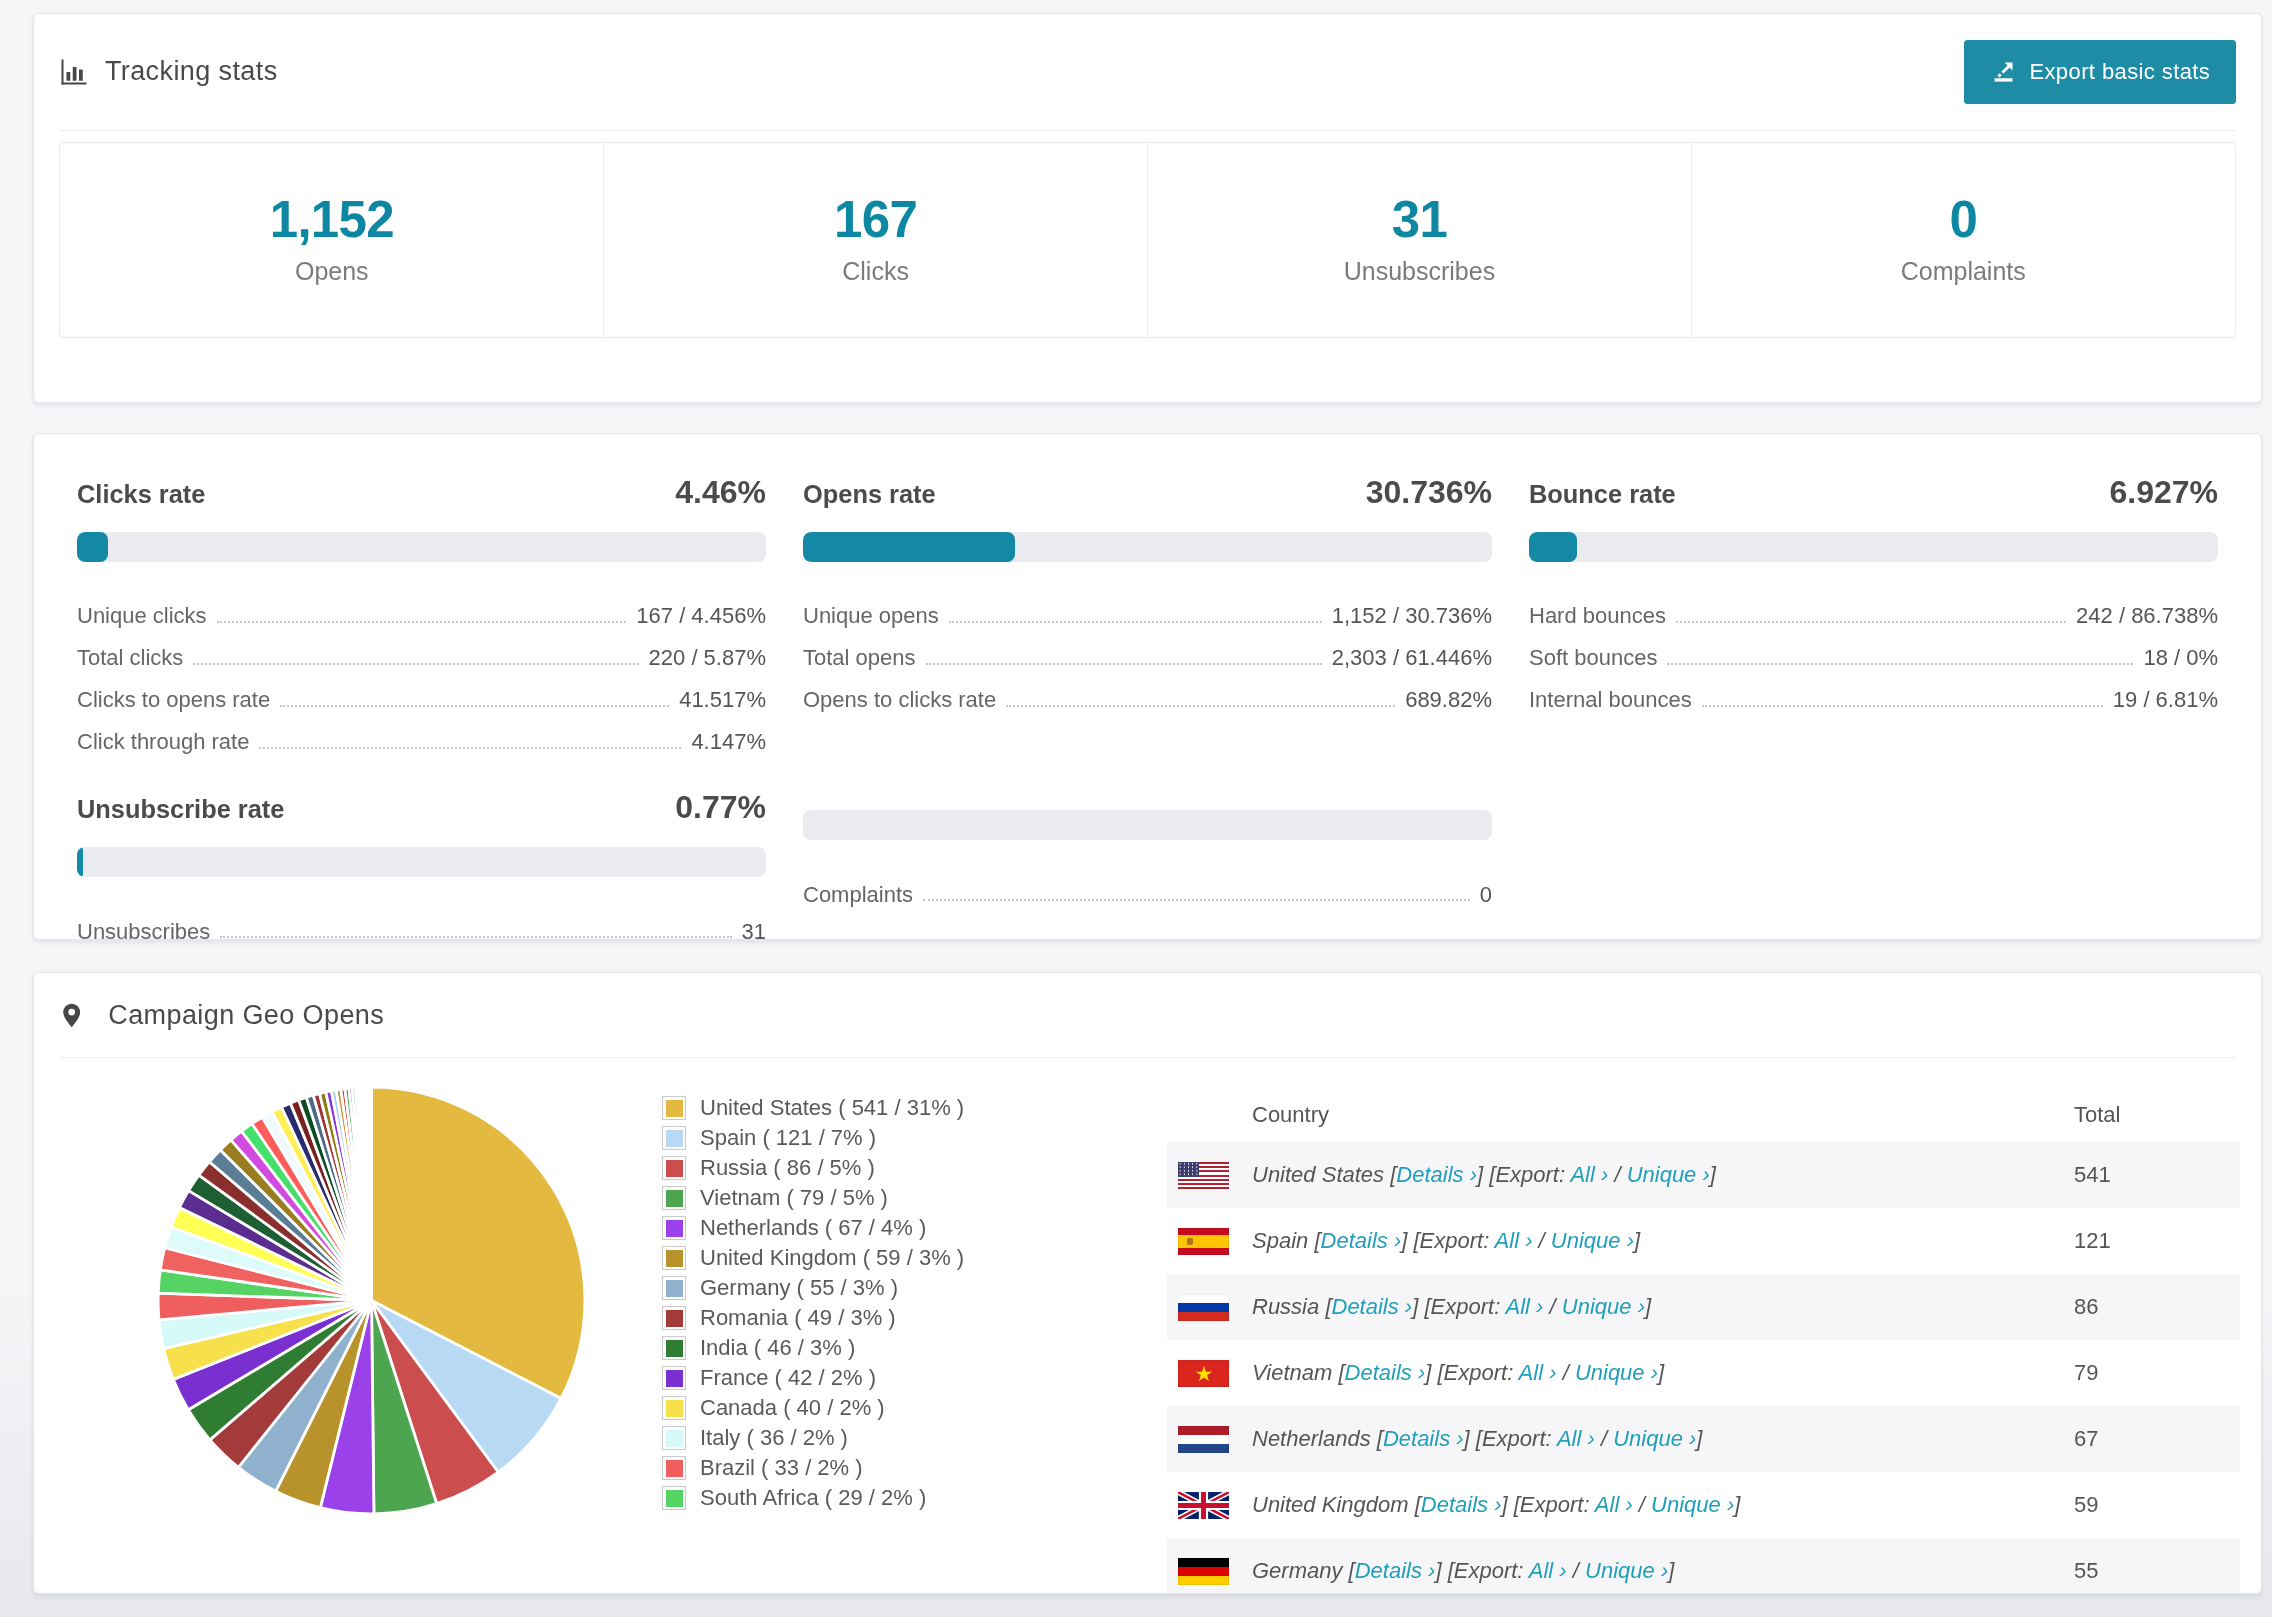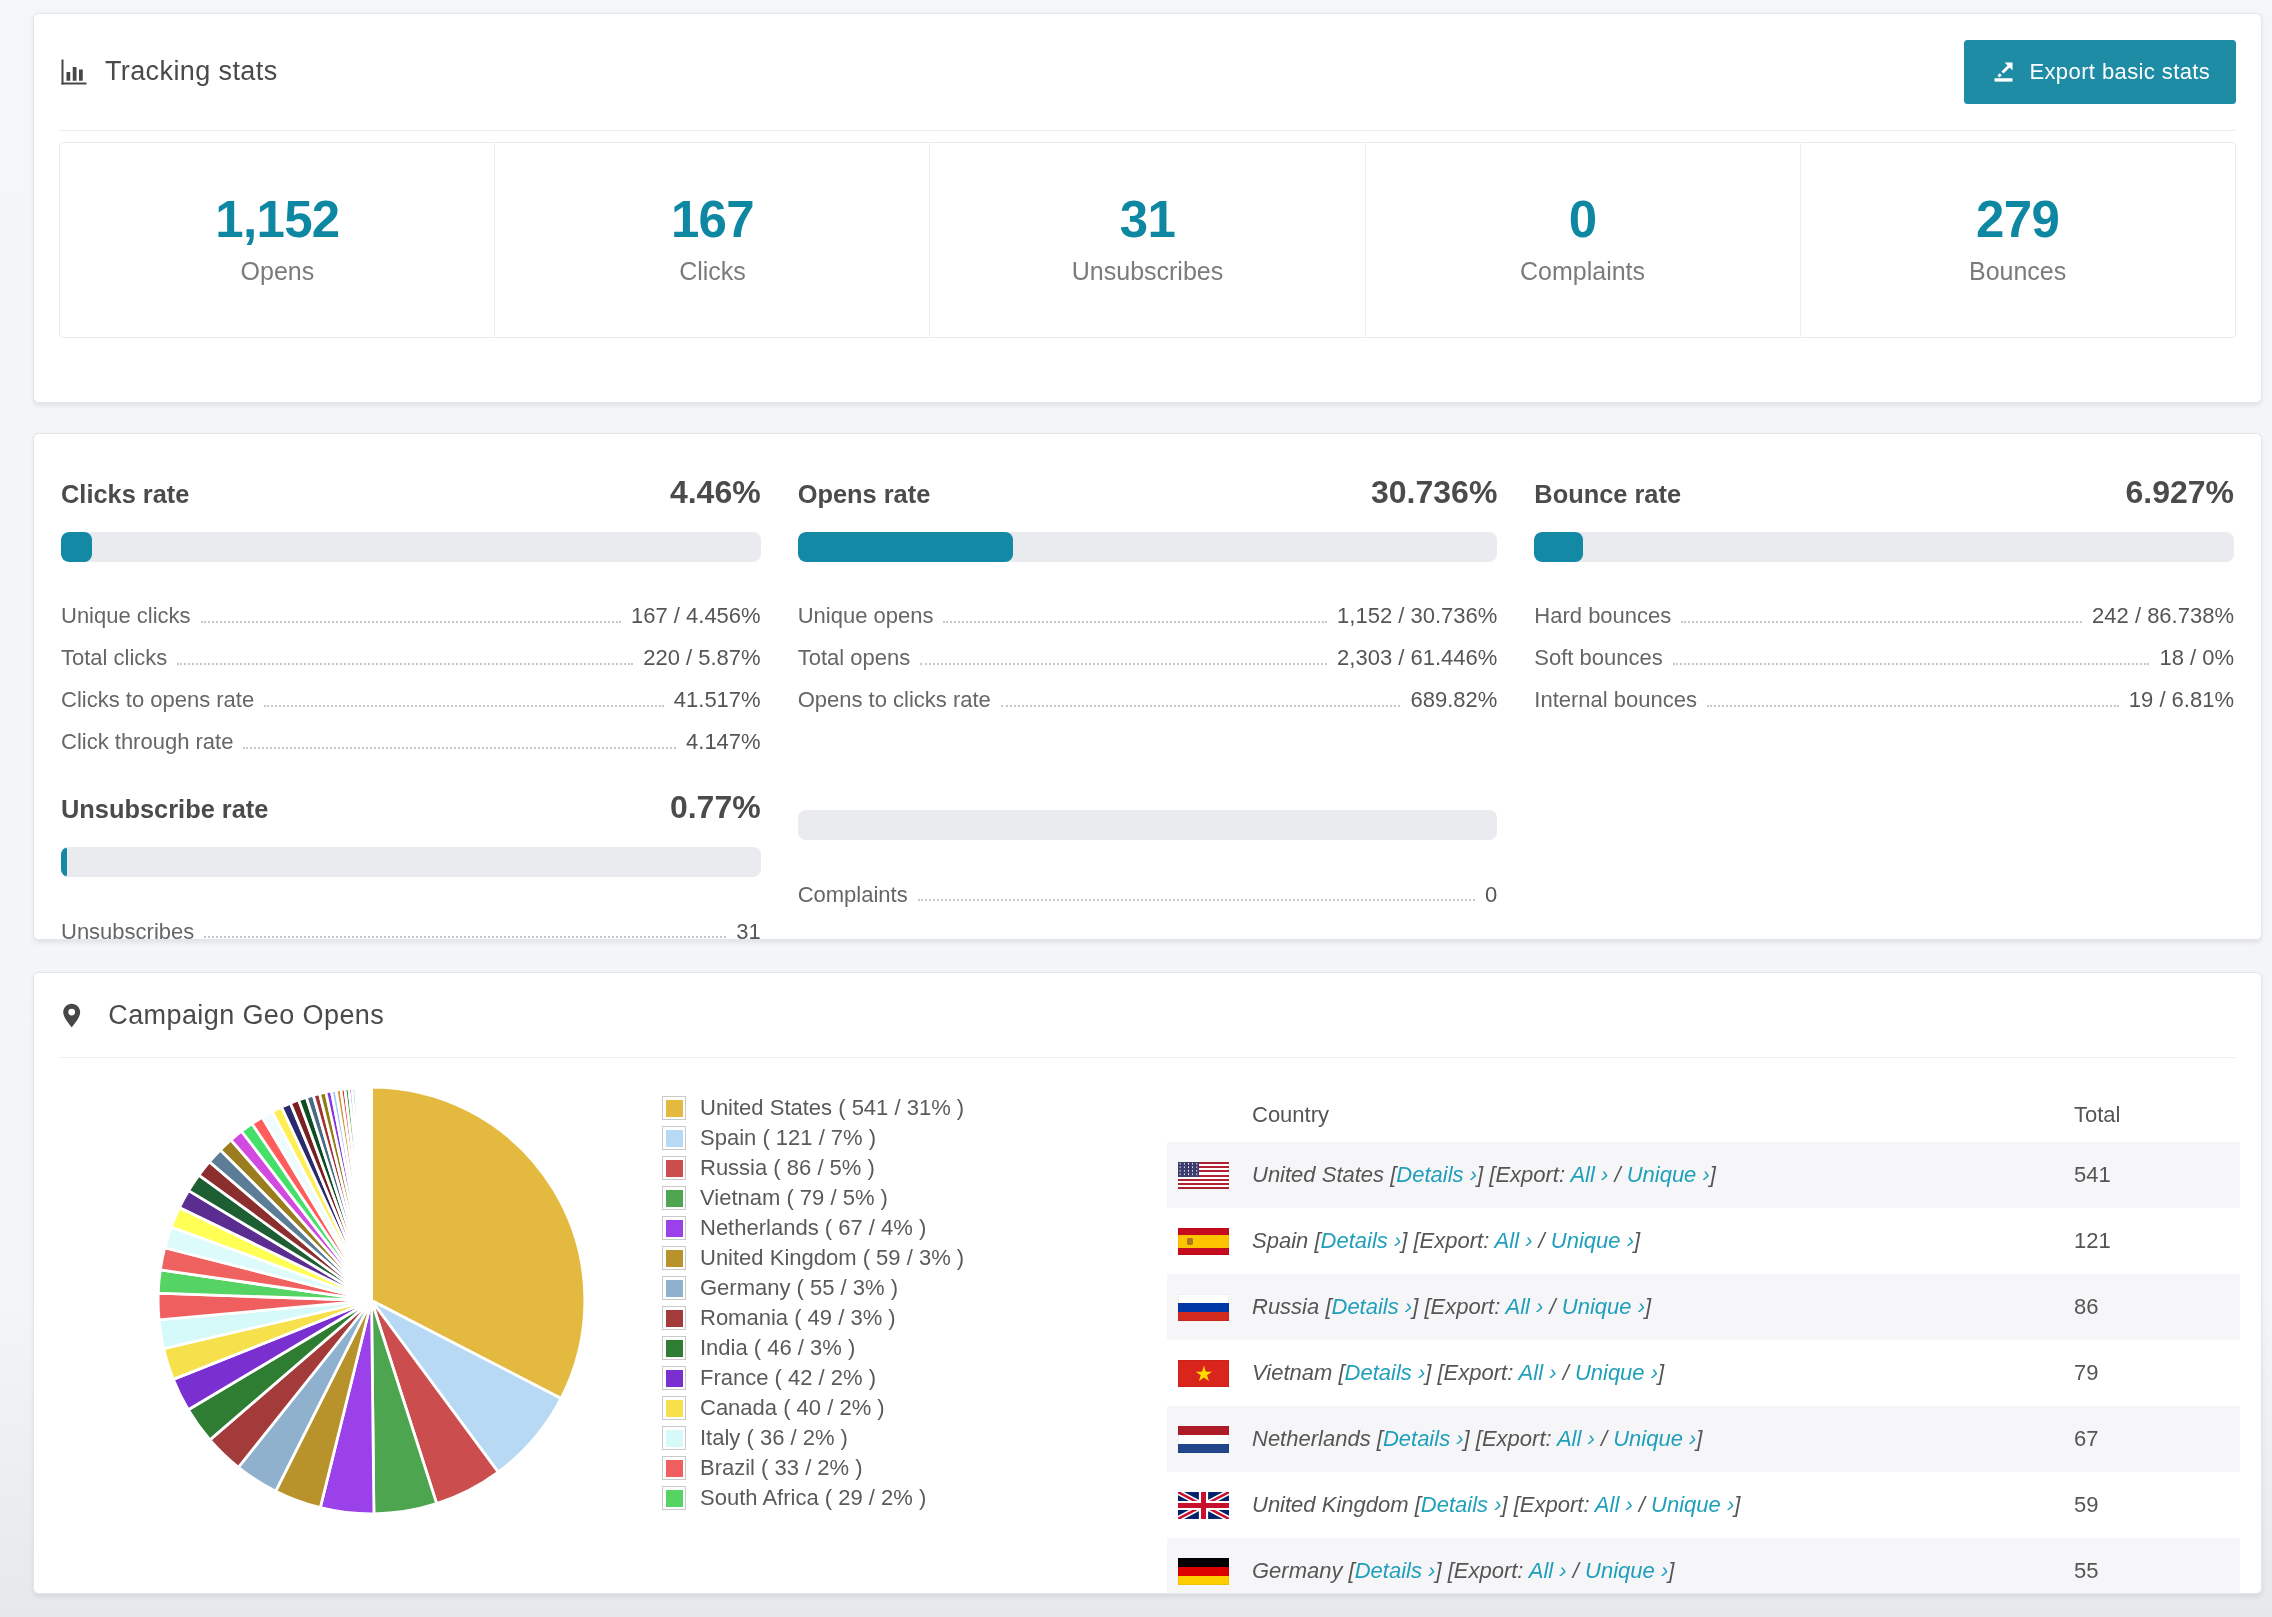--- a/index.html
+++ b/index.html
@@ -38,21 +38,21 @@
   .stats-row {
     margin:11.3px 25.4px 0; height:196px; border:0.7px solid #e9eaec; border-radius:4.2px;
     display:flex; background:#fff;
   }
   .stat { flex:1; border-right:0.7px solid #eceef0; display:flex; flex-direction:column; align-items:center; justify-content:center; }
   .stat:last-child { border-right:none; }
   .stat-value { font-size:51px; font-weight:700; color:#0e87a3; letter-spacing:-0.7px; line-height:1; }
   .stat-label { font-size:25px; color:#7b7b7b; margin-top:12.7px; }
 
   
-  .rates-grid { display:grid; grid-template-columns:repeat(3,1fr); column-gap:37px; padding:0 27px; }
+  .rates-grid { display:grid; grid-template-columns:repeat(3,1fr); column-gap:37px; padding:0 43px; }
   .rate-block { margin-top:40px; }
   .rate-head { display:flex; justify-content:space-between; align-items:baseline; }
   .rate-title { font-size:25.4px; font-weight:700; color:#4b4b4b; }
   .rate-value { font-size:32px; font-weight:700; color:#4b4b4b; }
   .bar-track { margin-top:21px; height:30px; background:#e9ebee; border-radius:7.8px; overflow:hidden; }
   .bar-fill  { height:100%; background:#1489a5; border-radius:7.8px; min-width:0; }
   .bar-fill.sliver { min-width:6.4px; }
   .dlist { margin-top:25.4px; }
   .drow { display:flex; align-items:flex-end; height:42px; font-size:22px; }
   .dlabel { color:#666; white-space:nowrap; }
@@ -128,24 +128,20 @@
       <div class="stat-value">167</div>
       <div class="stat-label">Clicks</div>
     </div>
     <div class="stat">
       <div class="stat-value">31</div>
       <div class="stat-label">Unsubscribes</div>
     </div>
     <div class="stat">
       <div class="stat-value">0</div>
       <div class="stat-label">Complaints</div>
-    </div>
-    <div class="stat">
-      <div class="stat-value">279</div>
-      <div class="stat-label">Bounces</div>
     </div>
   </div>
 </section>
 
 <section class="card" id="card-rates">
   <div class="rates-grid">
 
     <div class="rate-block">
       <div class="rate-head">
         <span class="rate-title">Clicks rate</span>

